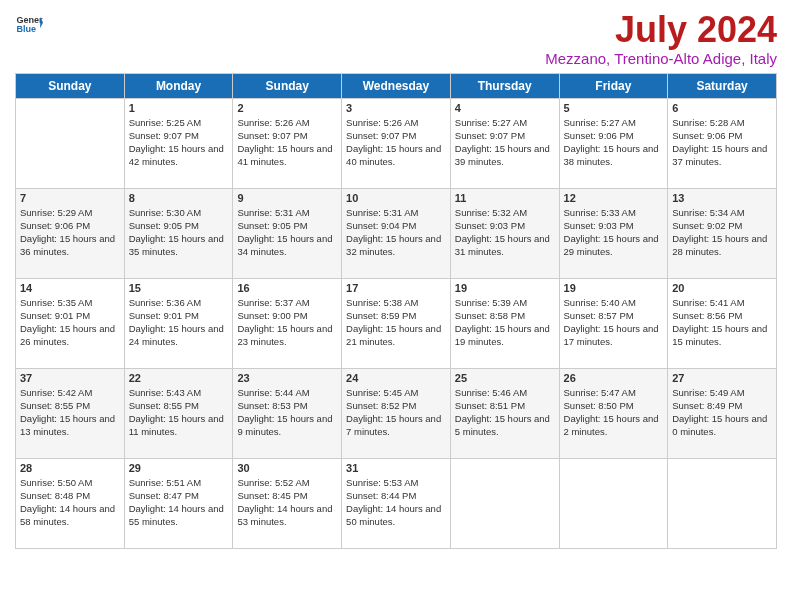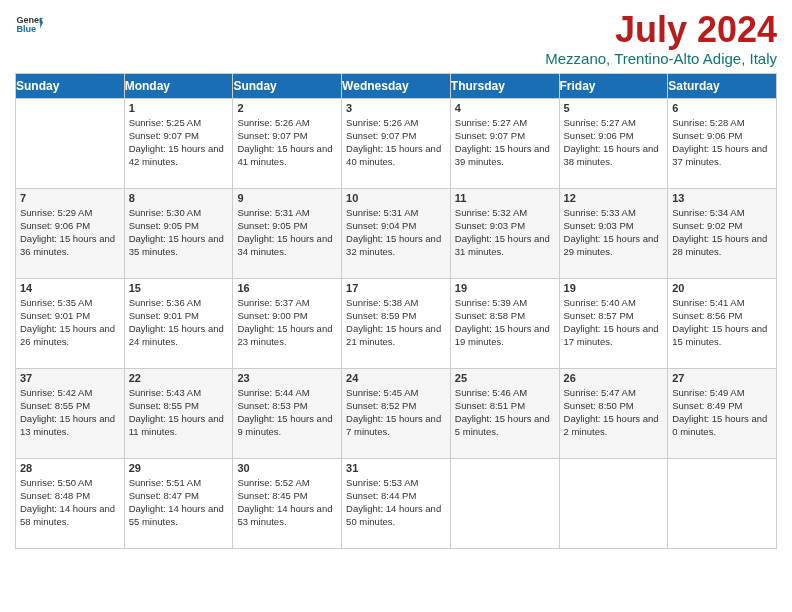--- a/index.html
+++ b/index.html
@@ -29,34 +29,34 @@
       text-align: right;
     }
     .month-title {
       font-size: 36px;
       font-weight: bold;
       color: #b91c1c;
       line-height: 1.1;
     }
     .location {
       font-size: 15px;
-      color: #0f766e;
+      color: #a21caf;
     }
     table {
       width: 100%;
       border-collapse: collapse;
       table-layout: fixed;
     }
     thead tr th {
       background-color: #1a6eb5;
       color: #fff;
       font-size: 12px;
       font-weight: bold;
       padding: 5px 0;
-      text-align: left;
+      text-align: center;
       border: 1px solid #ccc;
     }
     tbody tr td {
       vertical-align: top;
       border: 1px solid #ccc;
       padding: 3px 4px;
       font-size: 10px;
       color: #333;
       min-height: 80px;
       height: 90px;

